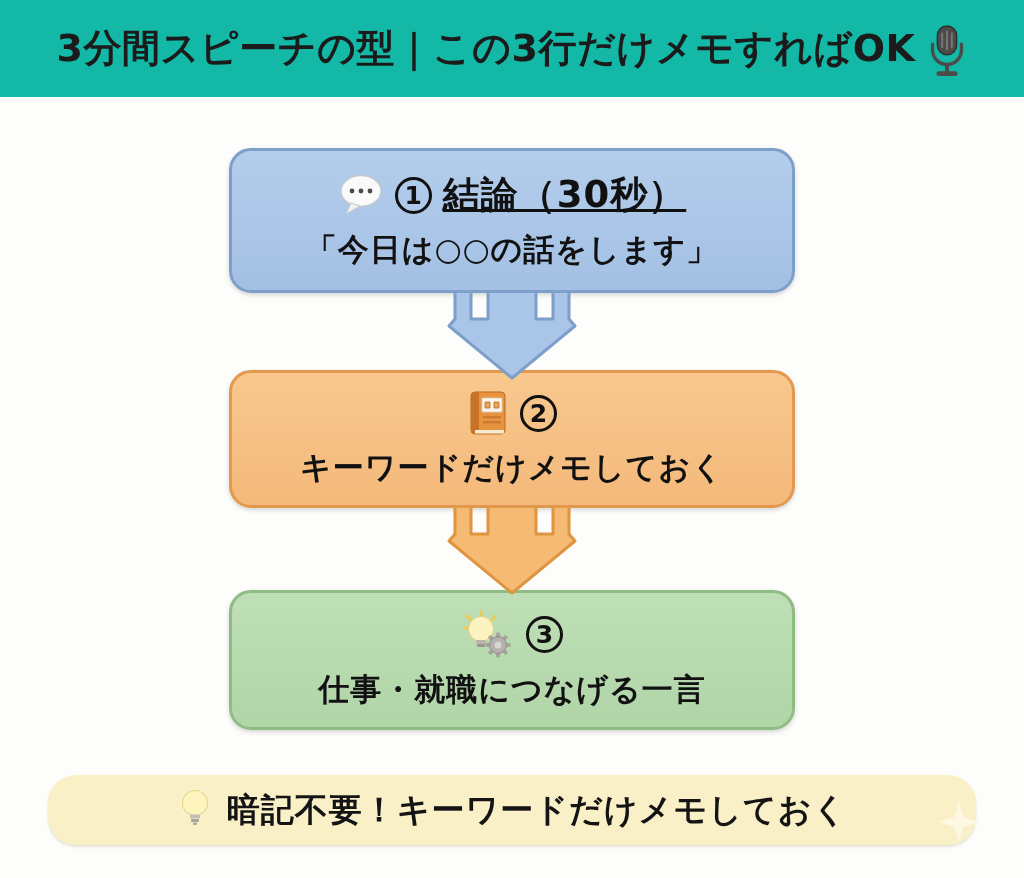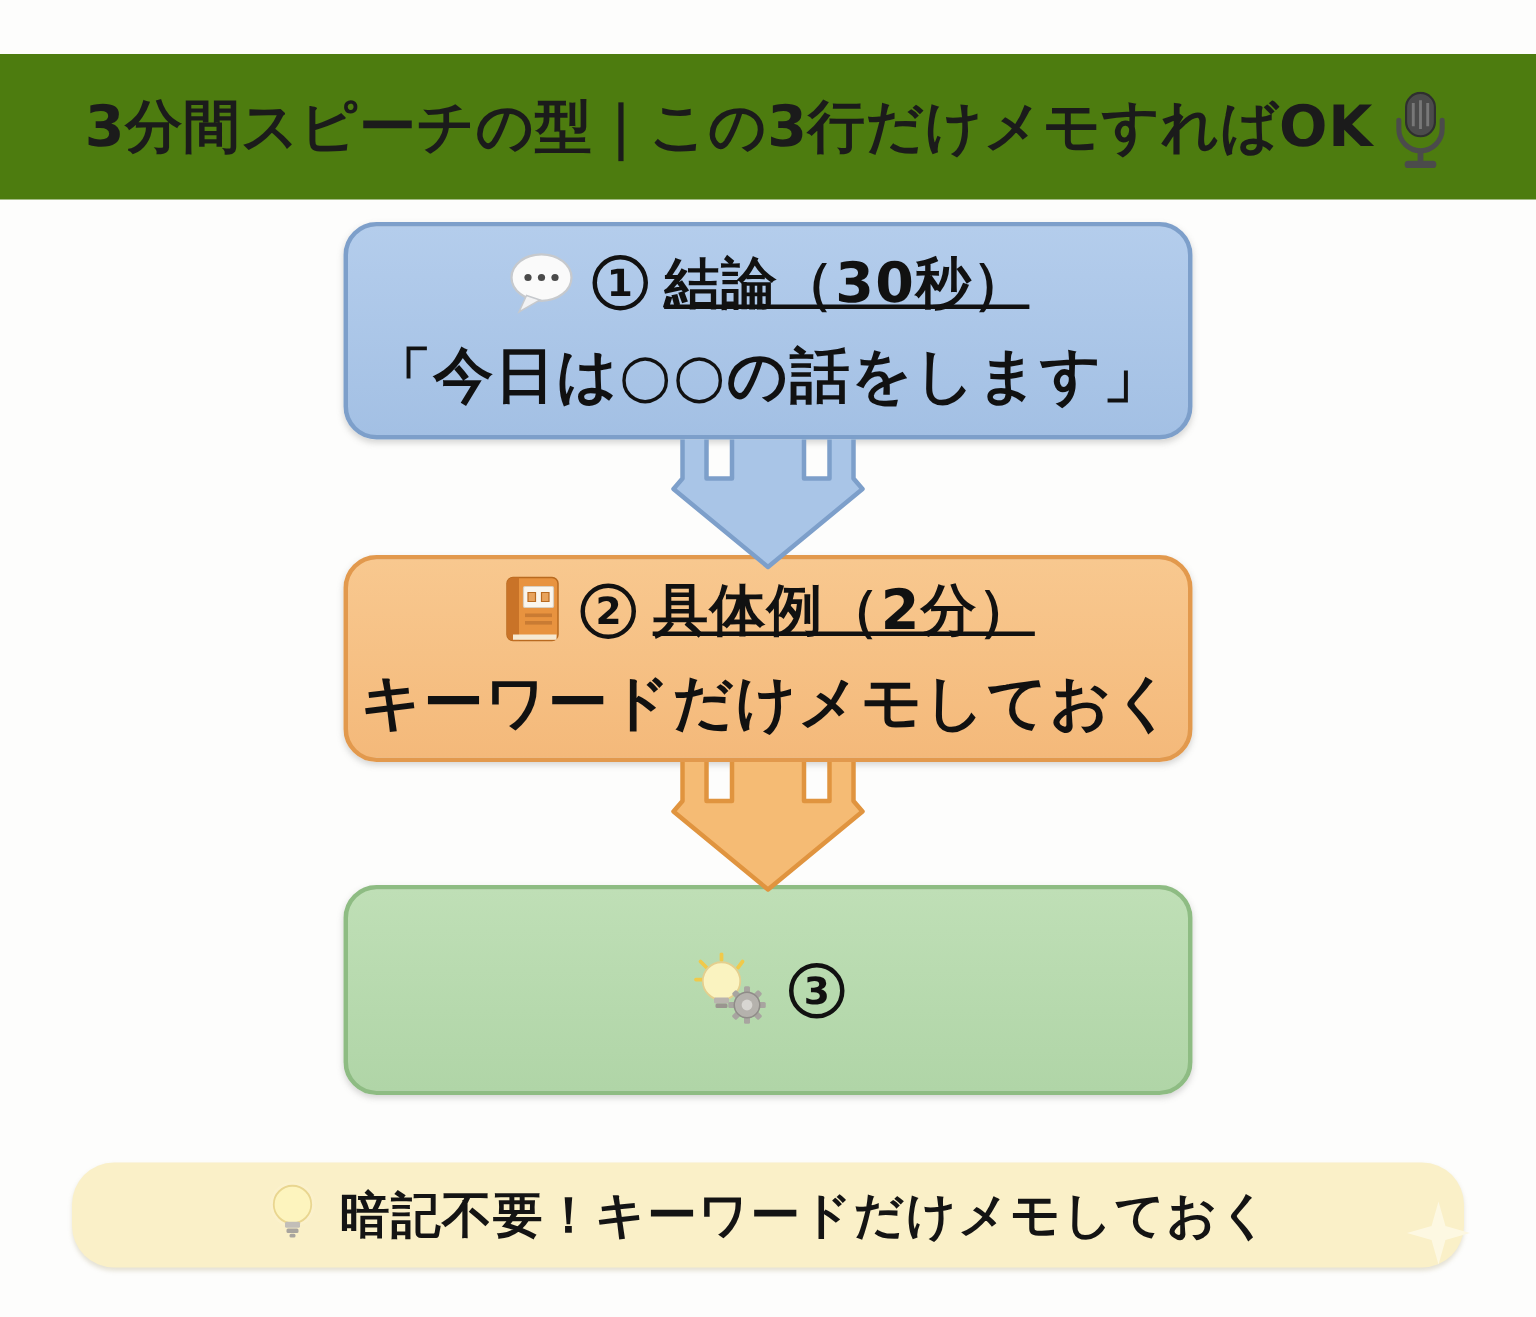--- a/index.html
+++ b/index.html
@@ -7,22 +7,22 @@
   body {
     font-family:"DejaVu Sans", sans-serif;
     background:#fdfdfc;
     position:relative;
     overflow:hidden;
     color:#161616;
   }
   
   .header {
     position:absolute; left:0; top:0; width:1024px; height:97px;
-    background:#4d7c0f;
-    display:flex; align-items:center; justify-content:center;margin-top:36px;
+    background:#14b8a6;
+    display:flex; align-items:center; justify-content:center;
   }
   .header .title {
     font-size:38px; font-weight:800; letter-spacing:0.5px; color:#1b1b1b;
     display:flex; align-items:center; gap:12px; white-space:nowrap;
   }
   .mic-svg { width:40px; height:52px; margin-top:4px; }
 
   
   .step-box {
     position:absolute; left:229px; width:566px;
@@ -35,21 +35,21 @@
   .step-box.b2 { top:370px; height:138px; background:linear-gradient(#f8c88f,#f4b97a); border-color:#e2994d; }
   .step-box.b3 { top:590px; height:140px; background:linear-gradient(#bfdfb6,#b0d5a7); border-color:#8ebc83; }
 
   .step-line1 { display:flex; align-items:center; gap:11px; }
   .step-heading { font-size:37px; font-weight:800; color:#111; letter-spacing:1px; white-space:nowrap;text-decoration:underline; }
   .num-circle {
     width:37px; height:37px; border:3px solid #111; border-radius:50%;
     display:flex; align-items:center; justify-content:center;
     font-size:25px; font-weight:800; color:#111; flex:0 0 auto;
   }
-  .step-subtext { font-size:40px; font-weight:700; color:#111; letter-spacing:1px; white-space:nowrap; }
+  .step-subtext { font-size:31px; font-weight:700; color:#111; letter-spacing:1px; white-space:nowrap; }
 
   
   .flow-arrow { position:absolute; left:447px; width:130px; height:88px; z-index:3; }
   .flow-arrow.a1 { top:293px; }
   .flow-arrow.a2 { top:508px; }
 
   
   .footer-note {
     position:absolute; left:48px; top:775px; width:928px; height:70px;
     background:#faf0c8; border-radius:28px;
@@ -106,21 +106,20 @@
     <svg class="icon-svg" width="42" height="48" viewBox="0 0 42 48">
       <rect x="4" y="2" width="34" height="42" rx="4" fill="#e8933f" stroke="#b96a1f" stroke-width="1"></rect>
       <path d="M8 2 h4 v42 h-4 a4 4 0 0 1 -4 -4 V 6 a4 4 0 0 1 4 -4 Z" fill="#c97328"></path>
       <rect x="15" y="8" width="20" height="14" rx="1" fill="#faf6ee" stroke="#d9cfc0" stroke-width="0.8"></rect>
       <path d="M18 12 h5 v6 h-5 Z M27 12 h5 v6 h-5 Z" fill="#e8a35c" stroke="#b96a1f" stroke-width="0.8"></path>
       <rect x="16" y="26" width="18" height="2.4" fill="#c97b33"></rect>
       <rect x="16" y="31" width="18" height="2.4" fill="#c97b33"></rect>
       <rect x="8" y="40" width="29" height="3.5" fill="#f6e9d2"></rect>
     </svg>
     <span class="num-circle">2</span>
-    <span class="step-heading">具体例（2分）</span>
   </div>
   <div class="step-subtext">キーワードだけメモしておく</div>
 </div>
 
 <svg class="flow-arrow a2" viewBox="0 0 130 88">
   <path d="M8 -4 L24 -4 L24 26 L41 26 L41 -4 L89 -4 L89 26 L106 26 L106 -4 L122 -4 L122 26 L128 33 L65 85 L2 33 L8 26 Z" fill="#f5bb74" stroke="#e0943f" stroke-width="3" stroke-linejoin="round"></path>
 </svg>
 
 <div class="step-box b3">
   <div class="step-line1">
@@ -144,20 +143,21 @@
           <rect x="-2" y="6.5" width="4" height="6" rx="1" transform="rotate(45)"></rect>
           <rect x="-12.5" y="-2" width="6" height="4" rx="1" transform="rotate(45)"></rect>
           <rect x="6.5" y="-2" width="6" height="4" rx="1" transform="rotate(45)"></rect>
         </g>
         <circle cx="0" cy="0" r="8.5" fill="#b5b2ad" stroke="#8f8c88" stroke-width="1"></circle>
         <circle cx="0" cy="0" r="3.6" fill="#d8d6d2"></circle>
       </g>
     </svg>
     <span class="num-circle">3</span>
   </div>
+  <div class="step-subtext">仕事・就職につなげる一言</div>
 </div>
 
 <div class="footer-note">
   <svg class="icon-svg" width="36" height="48" viewBox="0 0 36 48">
     <circle cx="18" cy="17" r="15" fill="#fbf3cf" opacity="0.55"></circle>
     <circle cx="18" cy="17" r="12.5" fill="#fdf4be" stroke="#e9d690" stroke-width="1.2"></circle>
     <rect x="13" y="28.5" width="10" height="4" rx="1" fill="#c2beb8"></rect>
     <rect x="14" y="33" width="8" height="3" rx="1" fill="#a8a49e"></rect>
     <rect x="16" y="36.5" width="4" height="2.5" rx="1" fill="#a8a49e"></rect>
   </svg>

